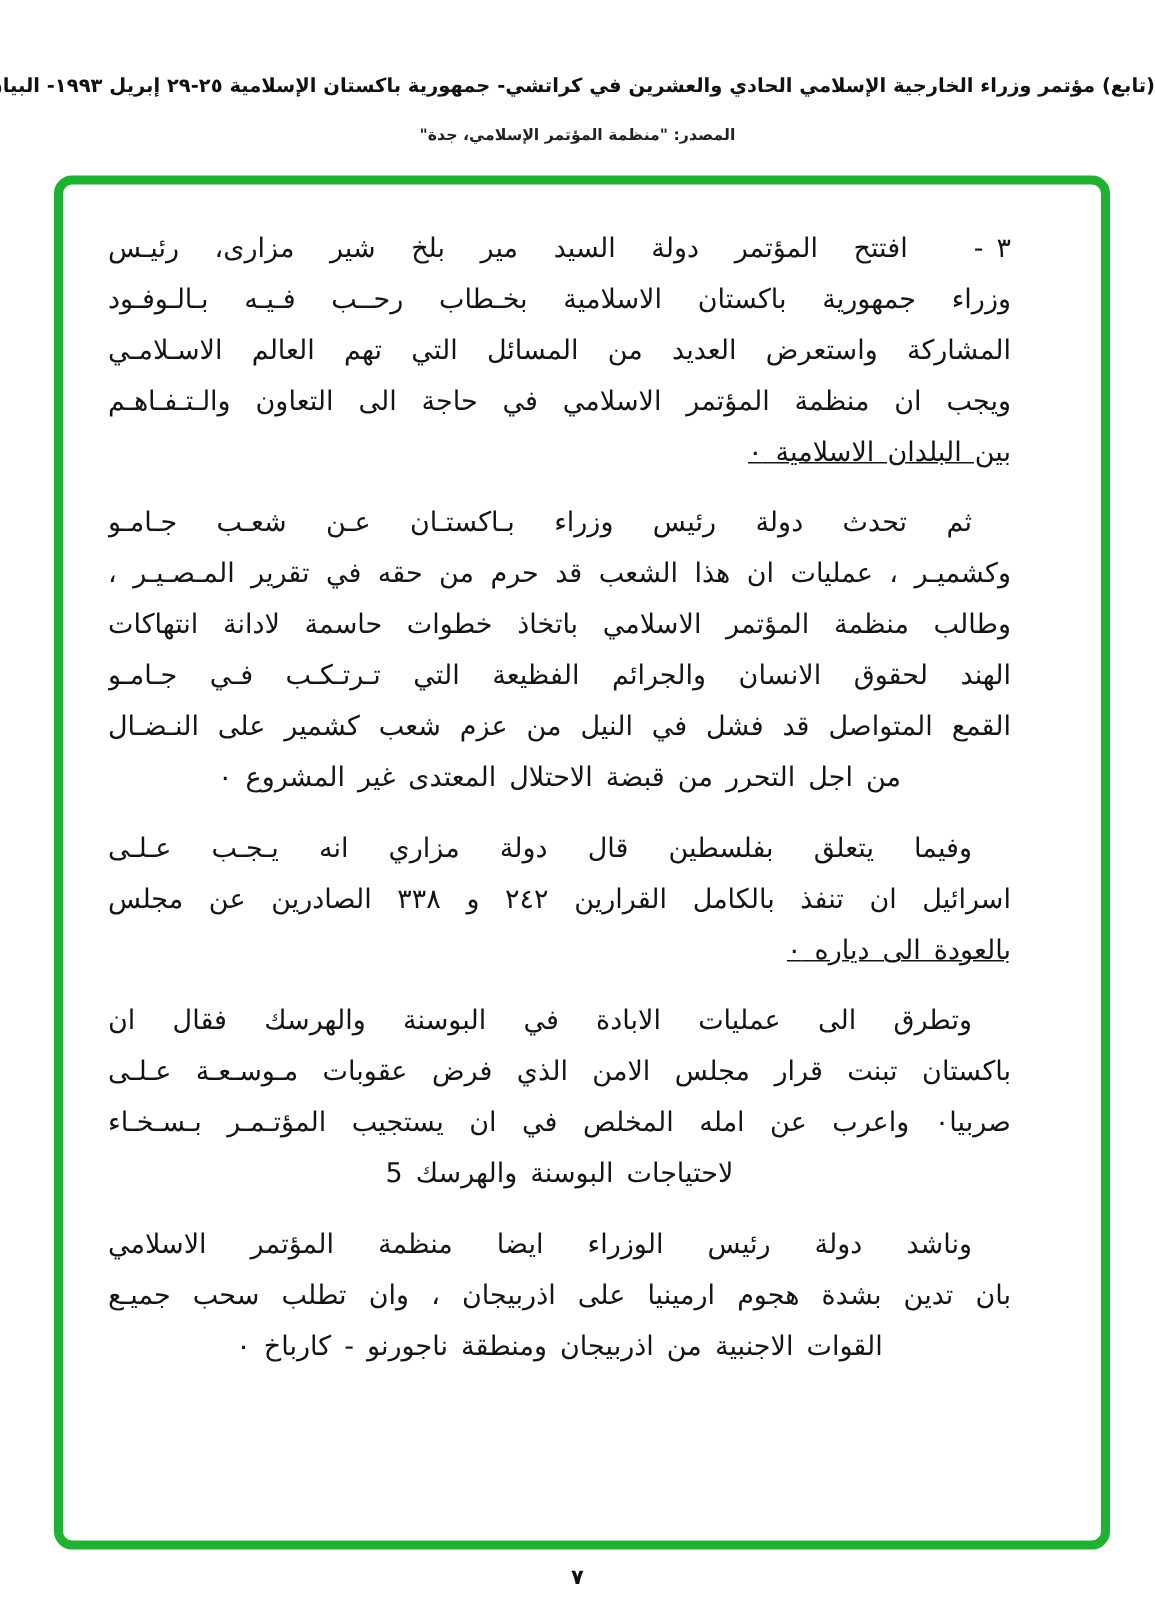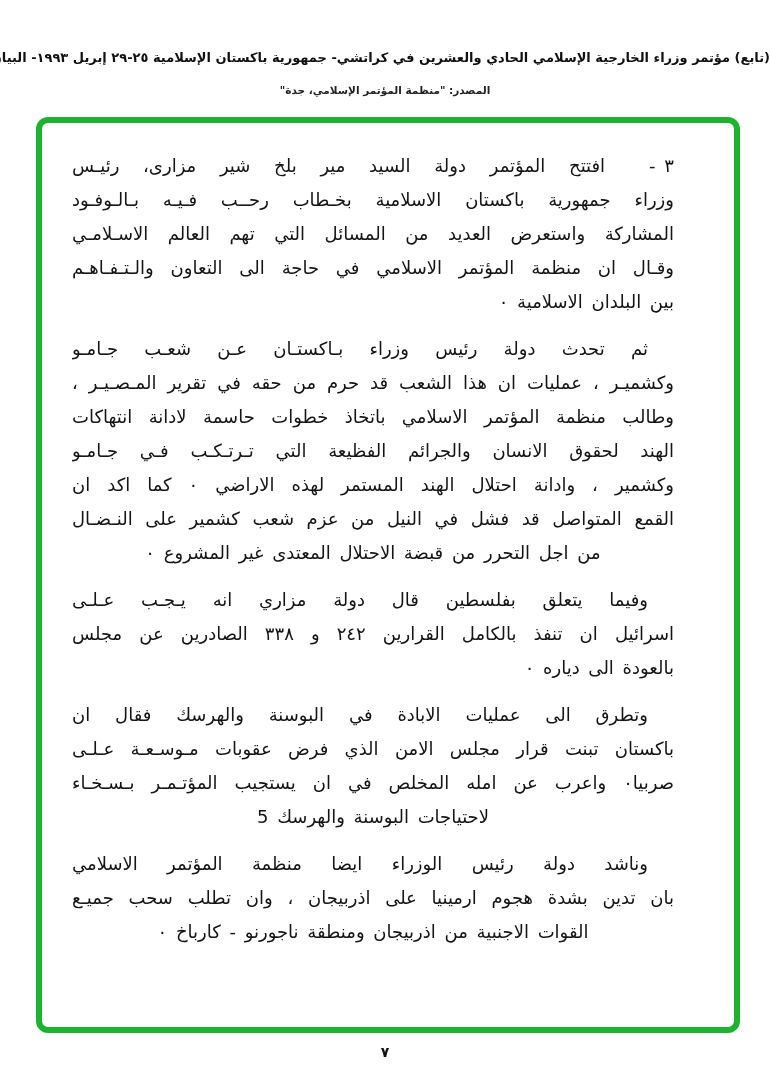--- a/index.html
+++ b/index.html
@@ -57,21 +57,21 @@
   .paragraph { margin: 0 0 13px 0; }
   .line {
     height: 34px;
     line-height: 34px;
     overflow: hidden;
     text-align: justify;
     text-align-last: justify;
     -moz-text-align-last: justify;
   }
   .line.indent { padding-right: 26px; }
-  .line.last.right  {  text-align-last: right; }
+  .line.last.right  {  text-align-last: right; text-decoration: underline; }
   .line.last.center { text-align: right; text-align-last: center; }
   
   .line.marker-line { display: flex; align-items: stretch; }
   .item-marker { flex: 0 0 auto; white-space: nowrap; }
   .marker-gap  { flex: 0 0 44px; }
   .marker-text {
     flex: 1 1 auto;
     text-align: justify;
     text-align-last: justify;
     -moz-text-align-last: justify;
@@ -100,29 +100,28 @@
   <div class="doc-box" style="border-color: rgb(29, 178, 47);">
     <div class="doc-content">
         <div class="paragraph">
           <div class="line marker-line">
             <span class="item-marker">٣ -</span>
             <span class="marker-gap"></span>
             <span class="marker-text">افتتح المؤتمر دولة السيد مير بلخ شير مزارى، رئيـس</span>
           </div>
           <div class="line">وزراء جمهورية باكستان الاسلامية بخـطاب رحــب فـيـه بـالـوفـود</div>
           <div class="line">المشاركة واستعرض العديد من المسائل التي تهم العالم الاسـلامـي</div>
-          <div class="line">وقـال ان منظمة المؤتمر الاسلامي في حاجة الى التعاون والـتـفـاهـم</div>
+          <div class="line">ويجب ان منظمة المؤتمر الاسلامي في حاجة الى التعاون والـتـفـاهـم</div>
           <div class="line last right">بين البلدان الاسلامية ٠</div>
         </div>
         <div class="paragraph">
           <div class="line indent">ثم تحدث دولة رئيس وزراء بـاكستـان عـن شعـب جـامـو</div>
           <div class="line">وكشميـر ، عمليات ان هذا الشعب قد حرم من حقه في تقرير المـصـيـر ،</div>
           <div class="line">وطالب منظمة المؤتمر الاسلامي باتخاذ خطوات حاسمة لادانة انتهاكات</div>
           <div class="line">الهند لحقوق الانسان والجرائم الفظيعة التي تـرتـكـب فـي جـامـو</div>
-          <div class="line">وكشمير ، وادانة احتلال الهند المستمر لهذه الاراضي ٠ كما اكد ان</div>
           <div class="line">القمع المتواصل قد فشل في النيل من عزم شعب كشمير على النـضـال</div>
           <div class="line last center">من اجل التحرر من قبضة الاحتلال المعتدى غير المشروع ٠</div>
         </div>
         <div class="paragraph">
           <div class="line indent">وفيما يتعلق بفلسطين قال دولة مزاري انه يـجـب عـلـى</div>
           <div class="line">اسرائيل ان تنفذ بالكامل القرارين ٢٤٢ و ٣٣٨ الصادرين عن مجلس</div>
           <div class="line last right">بالعودة الى دياره ٠</div>
         </div>
         <div class="paragraph">
           <div class="line indent">وتطرق الى عمليات الابادة في البوسنة والهرسك فقال ان</div>

